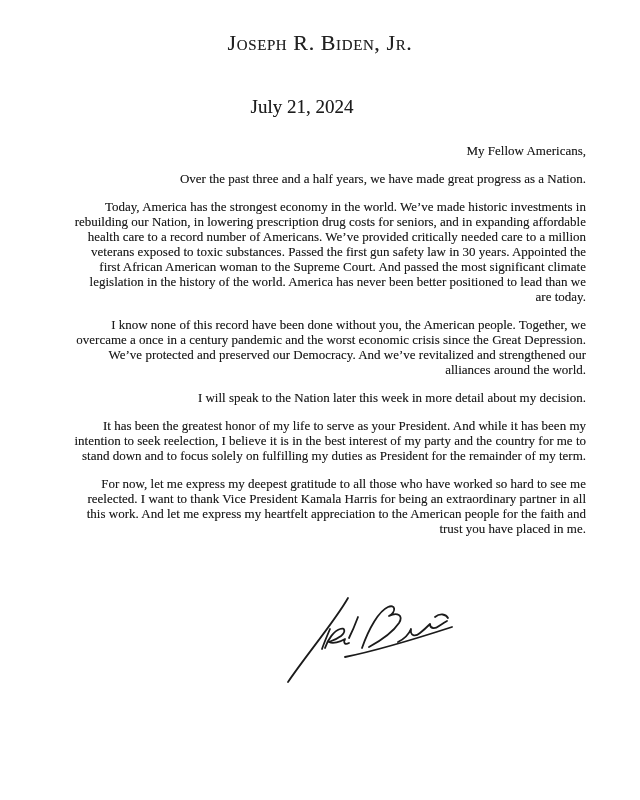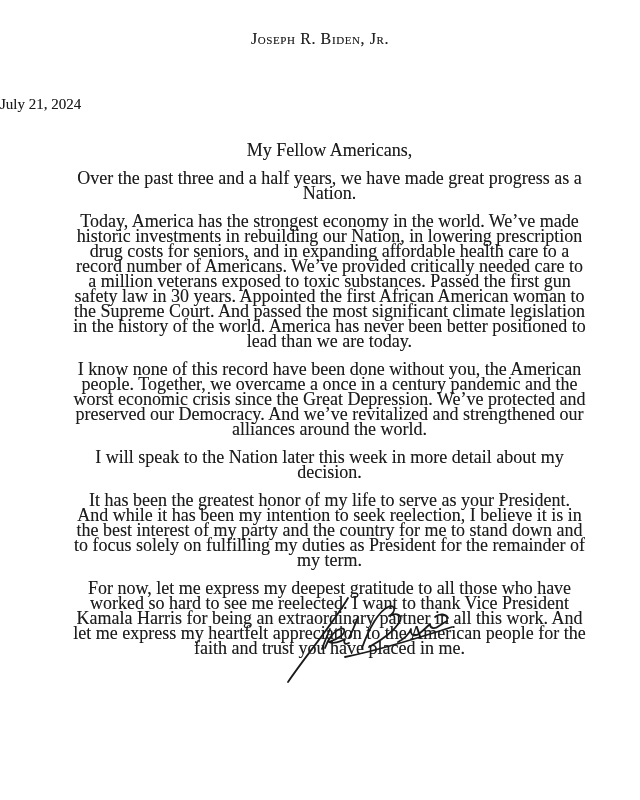--- a/index.html
+++ b/index.html
@@ -16,40 +16,41 @@
     font-family: "Liberation Serif", "DejaVu Serif", serif;
     color: #1c1c1c;
     text-shadow: 0 0 0.4px rgba(30,30,30,0.45); 
   }
   .letterhead {
     position: absolute;
     top: 30px;
     left: 0;
     width: 640px;
     text-align: center;
-    font-size: 16px;
+    font-size: 22px;
     font-variant: small-caps;
     letter-spacing: 0.6px;
     color: #222222;
   }
   .date {
     position: absolute;
     top: 96px;
     left: 0;
     width: 604px;
-    font-size: 15px;
+    text-align: center;
+    font-size: 19px;
   }
   .letter-body {
     position: absolute;
     top: 143px;
     left: 73px;
     width: 513px;
-    font-size: 18px;
+    font-size: 13px;
     line-height: 15px;
-    text-align: center;
+    text-align: right;
   }
   .letter-body p {
     margin: 0 0 13px 0;
   }
   .signature {
     position: absolute;
     left: 285px;
     top: 596px;
     width: 170px;
     height: 90px;

